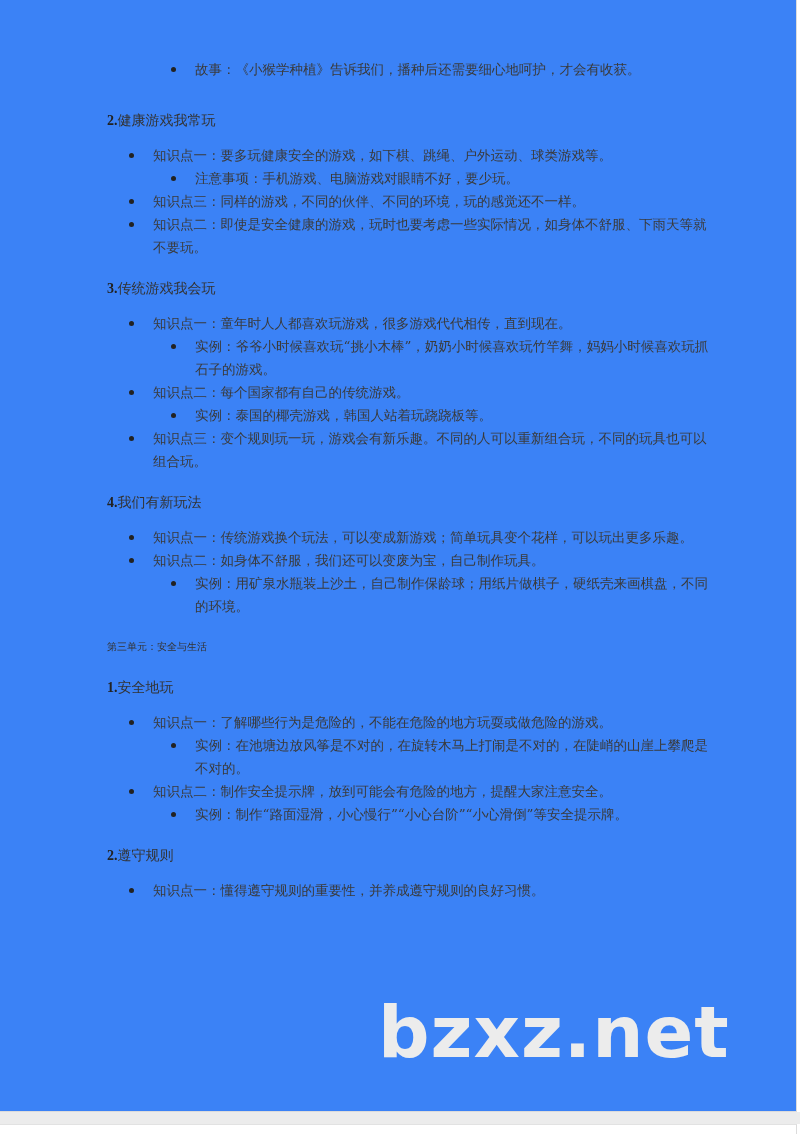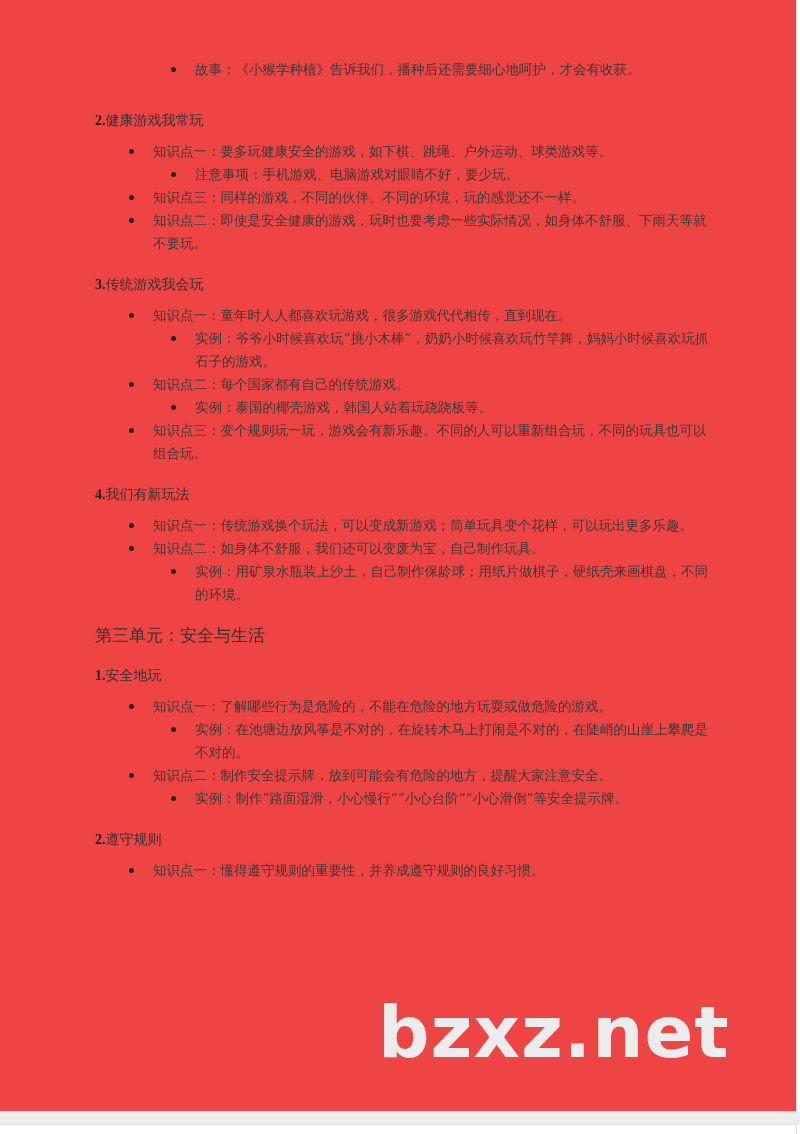--- a/index.html
+++ b/index.html
@@ -14,21 +14,21 @@
       overflow: hidden;
       font-family: "DejaVu Serif", "Liberation Serif", serif;
       color: #3a3a3a;
     }
     .page {
       position: absolute;
       left: 0;
       top: 0;
       width: 796px;
       height: 1111px;
-      background: #ef4444;
+      background: #3b82f6;
       border-right: 1px solid #dcdcdc;
       border-bottom: 1px solid #dcdcdc;
     }
     .page-gap {
       position: absolute;
       left: 0;
       top: 1112px;
       width: 800px;
       height: 12px;
       background: #ececec;
@@ -45,33 +45,33 @@
     }
     .content {
       position: absolute;
       left: 95px;
       top: 58px;
       width: 620px;
       font-size: 13.5px;
       line-height: 23px;
     }
     .heading {
-      margin: 0;
+      margin: 12px;
       font-size: 14px;
       line-height: 22px;
       color: #333;
     }
     .heading .num {
       font-weight: bold;
       font-family: "Liberation Serif", serif;
       color: #222;
     }
     .unit-title {
-      margin: 0;
-      font-size: 17px;
+      margin: 12px;
+      font-size: 10px;
       line-height: 22px;
       color: #333;
     }
     ul {
       list-style: none;
       margin: 0;
       padding: 0;
     }
     li {
       position: relative;

